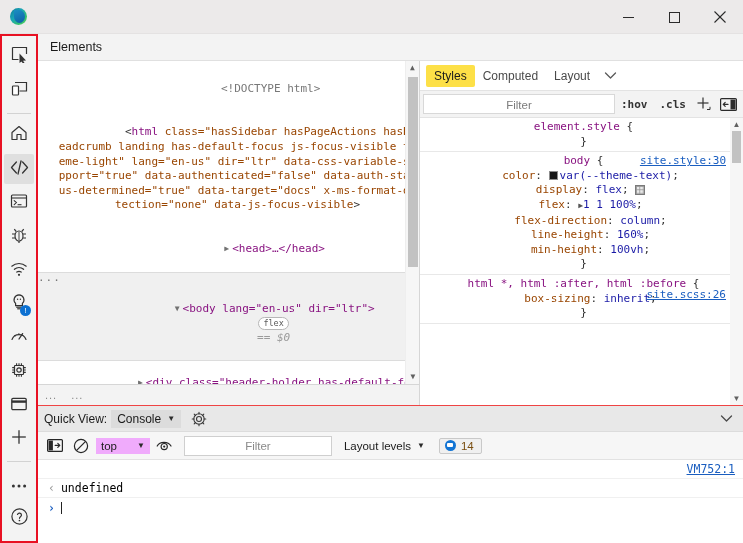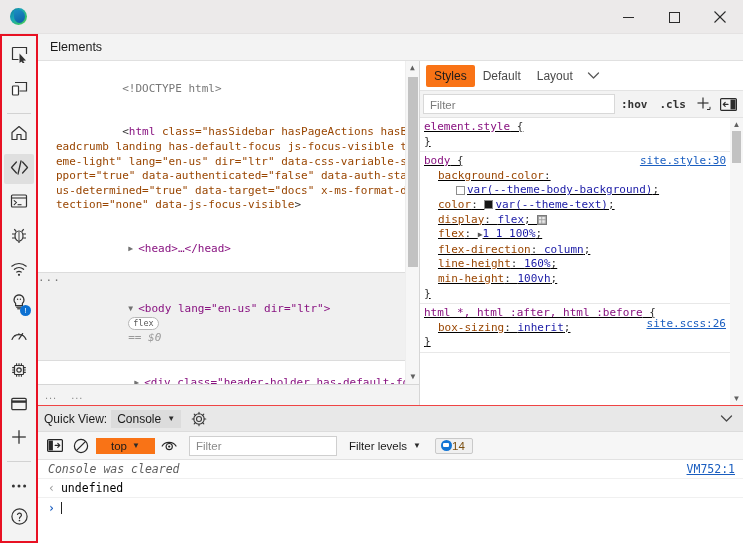--- a/index.html
+++ b/index.html
@@ -55,21 +55,21 @@
   .rail-spacer { flex: 1 1 auto; }
   .badge {
     position: absolute; right: 3px; bottom: 3px;
     width: 11px; height: 11px; border-radius: 50%;
     background: #0c70d1; color: #fff; font-size: 8px;
     display: flex; align-items: center; justify-content: center;
     font-family: "Liberation Sans", sans-serif;
   }
 
   
-  .main { position: absolute; left: 38px; top: 34px; width: 705px; height: 509px; background:#fff; }
+  .main { position: absolute; left: 38px; top: 34px; width: 705px; height: 509px; background:#fff;text-align:center; }
 
   .panel-tabbar {
     height: 27px; background: #f3f3f3; border-bottom: 1px solid #e0e0e0;
     display: flex; align-items: center; padding-left: 6px;
   }
   .panel-tab { font-size: 12.5px; color: #1b1b1b; padding: 0 6px; }
 
   .split { display: flex; height: 344px; }
 
   
@@ -125,37 +125,37 @@
   .vscroll .arrow { height: 14px; display:flex; align-items:center; justify-content:center; color:#606060; font-size:8px;}
   .vscroll .thumb { position: absolute; left: 2px; width: 10px; background: #c2c2c2; border-radius: 0; }
 
   
   .stylespane { flex: 1 1 auto; background: #fff; display:flex; flex-direction: column; position: relative;}
   .styles-tabs {
     height: 30px; display: flex; align-items: center; padding-left: 6px;
     border-bottom: 1px solid #e3e3e3; background: #fff;
   }
   .stab { font-size: 12px; color: #4a4a4a; padding: 4px 8px; border-radius: 2px; }
-  .stab.active { background: #f97316; color: #1b1b1b; }
+  .stab.active { background: #fde047; color: #1b1b1b; }
   .chev { color:#5a5a5a; font-size:11px; padding: 0 6px;}
 
   .styles-toolbar {
     height: 27px; display: flex; align-items: center; gap: 0;
     border-bottom: 1px solid #e3e3e3; background: #f3f3f3; padding: 0 3px;
   }
   .filterbox {
     flex: 1 1 auto; height: 20px; background: #fff; border: 1px solid #d8d8d8;
     font-size: 11.5px; color: #7b7b7b; padding: 2px 6px; line-height: 16px;
   }
   .tool-txt { font-family: "DejaVu Sans Mono", monospace; font-size: 11px; color: #333; padding: 0 6px; font-weight: bold; }
   .tool-ico { width: 24px; display:flex; align-items:center; justify-content:center; color:#444;}
 
   .styles-body {
     flex: 1 1 auto; overflow: hidden; position: relative;
-    font-family: "DejaVu Sans Mono", monospace; font-size: 11px; line-height: 14.6px; text-decoration: underline;
+    font-family: "DejaVu Sans Mono", monospace; font-size: 11px; line-height: 14.6px;
   }
   .rule { padding: 2px 0 2px 4px; border-bottom: 1px solid #e8e8e8; position: relative;}
   .sel-name { color: #881280; }
   .prop { color: #994500; padding-left: 14px; }
   .val { color: #1a1aa6; }
   .brace { color: #333; }
   .src {
     position: absolute; right: 17px; color: #1a5ec0; text-decoration: underline; font-size: 11px;
   }
   .swatch {
@@ -186,28 +186,28 @@
   }
   .caret { font-size: 8px; color:#2b2b2b; }
   .gear { margin-left: 10px; display:flex; align-items:center;}
   .drawer-close { margin-left:auto; color:#444; display:flex; align-items:center; padding-right:4px;}
 
   .console-toolbar {
     height: 28px; display:flex; align-items:center; gap: 4px; padding: 0 6px;
     background:#f6f6f6; border-bottom: 1px solid #e2e2e2;
   }
   .ct-ico { width: 22px; height:22px; display:flex; align-items:center; justify-content:center; color:#262626;}
-  .ctx-select { background:#f97316; font-size:11.5px; color:#1b1b1b; padding: 2px 15px; display:flex; align-items:center; gap:5px;}
+  .ctx-select { background:#f0abfc; font-size:11.5px; color:#1b1b1b; padding: 2px 5px; display:flex; align-items:center; gap:20px;}
   .c-filter {
     width: 148px; height: 20px; background:#fff; border:1px solid #cfcfcf;
     font-size: 11.5px; color:#8a8a8a; padding: 2px 6px; line-height:15px; margin-left: 4px;
   }
   .levels { font-size:11.5px; color:#1b1b1b; display:flex; align-items:center; gap:6px; margin-left: 8px;}
   .msgcount {
-    display:flex; align-items:center; border:1px solid #c9c9c9; background:#f0f0f0;
+    display:flex; align-items:center; gap:5px; border:1px solid #c9c9c9; background:#f0f0f0;
     padding: 1px 7px 1px 5px; margin-left: 10px; border-radius: 2px;
   }
   .bluedot { width:11px; height:11px; border-radius:50%; background:#1274d4; position:relative;}
   .bluedot:after{ content:""; position:absolute; left:2px; top:3px; width:6px; height:4px;
                   border-radius:1px; background:#fff;}
   .msgcount span { font-size: 11.5px; color: #7a4e10; }
 
   .console-body { height: 84px; background:#fff; font-family:"DejaVu Sans Mono", monospace; font-size:11.5px;}
   .cline { height: 19px; display:flex; align-items:center; padding-left: 10px; border-bottom:1px solid #f0f0f0; position:relative;}
   .cline.cleared { color:#5d5d5d; font-style: italic; }
@@ -443,21 +443,21 @@
       <div class="breadcrumbbar">
         <span class="bc-ell">...</span>
         <span class="bc-ell">...</span>
       </div>
     </div>
 
     <div class="stylespane">
 
       <div class="styles-tabs">
         <div class="stab active">Styles</div>
-        <div class="stab">Default</div>
+        <div class="stab">Computed</div>
         <div class="stab">Layout</div>
         <div class="chev">
           <svg width="13" height="9" viewBox="0 0 13 9">
               <path d="M1.5 2 L6.5 7 L11.5 2" fill="none" stroke="#5a5a5a" stroke-width="1.3" stroke-linecap="round" stroke-linejoin="round"></path>
             </svg>
         </div>
       </div>
 
       <div class="styles-toolbar">
         <div class="filterbox">Filter</div>
@@ -482,26 +482,20 @@
       <div class="styles-body">
 
         <div class="rule">
           <span class="sel-name">element.style</span><span class="brace"> {</span>
           <div class="brace">}</div>
         </div>
 
         <div class="rule">
           <span class="sel-name">body</span><span class="brace"> {</span>
           <span class="src">site.style:30</span>
-          <div class="prop">
-            <span>background-color</span><span class="brace">:</span>
-            <div style="padding-left:18px;">
-              <span class="swatch" style="background:#ffffff"></span><span class="val">var(--theme-body-background)</span><span class="brace">;</span>
-            </div>
-          </div>
           <div class="prop">
             <span>color</span><span class="brace">: </span><span class="swatch" style="background:#171717"></span><span class="val">var(--theme-text)</span><span class="brace">;</span>
           </div>
           <div class="prop">
             <span>display</span><span class="brace">: </span><span class="val">flex</span><span class="brace">; </span><span class="gridico"></span>
           </div>
           <div class="prop">
             <span>flex</span><span class="brace">: </span><span class="itri">▶</span><span class="val">1 1 100%</span><span class="brace">;</span>
           </div>
           <div class="prop">
@@ -577,32 +571,31 @@
       </span>
       <span class="ct-ico">
         <svg width="17" height="13" viewBox="0 0 17 13">
           <path d="M1.2 7 C4 2.2 12 2.2 15 7" fill="none" stroke="#262626" stroke-width="1.2" stroke-linecap="round"></path>
           <circle cx="8.2" cy="7.6" r="3.1" fill="none" stroke="#262626" stroke-width="1.2"></circle>
           <circle cx="8.2" cy="7.6" r="1.1" fill="#262626"></circle>
         </svg>
       </span>
       <span class="c-filter">Filter</span>
       <span class="levels">
-        <span>Filter levels</span>
+        <span>Layout levels</span>
         <span class="caret">▼</span>
       </span>
       <span class="msgcount">
         <span class="bluedot"></span>
         <span>14</span>
       </span>
     </div>
 
     <div class="console-body">
       <div class="cline cleared">
-        <span>Console was cleared</span>
         <span class="vm">VM752:1</span>
       </div>
       <div class="cline">
         <span class="cglyph">‹</span>
         <span>undefined</span>
       </div>
       <div class="cline" style="border-bottom:none;">
         <span class="cglyph prompt">›</span>
         <span class="caretbar"></span>
       </div>

